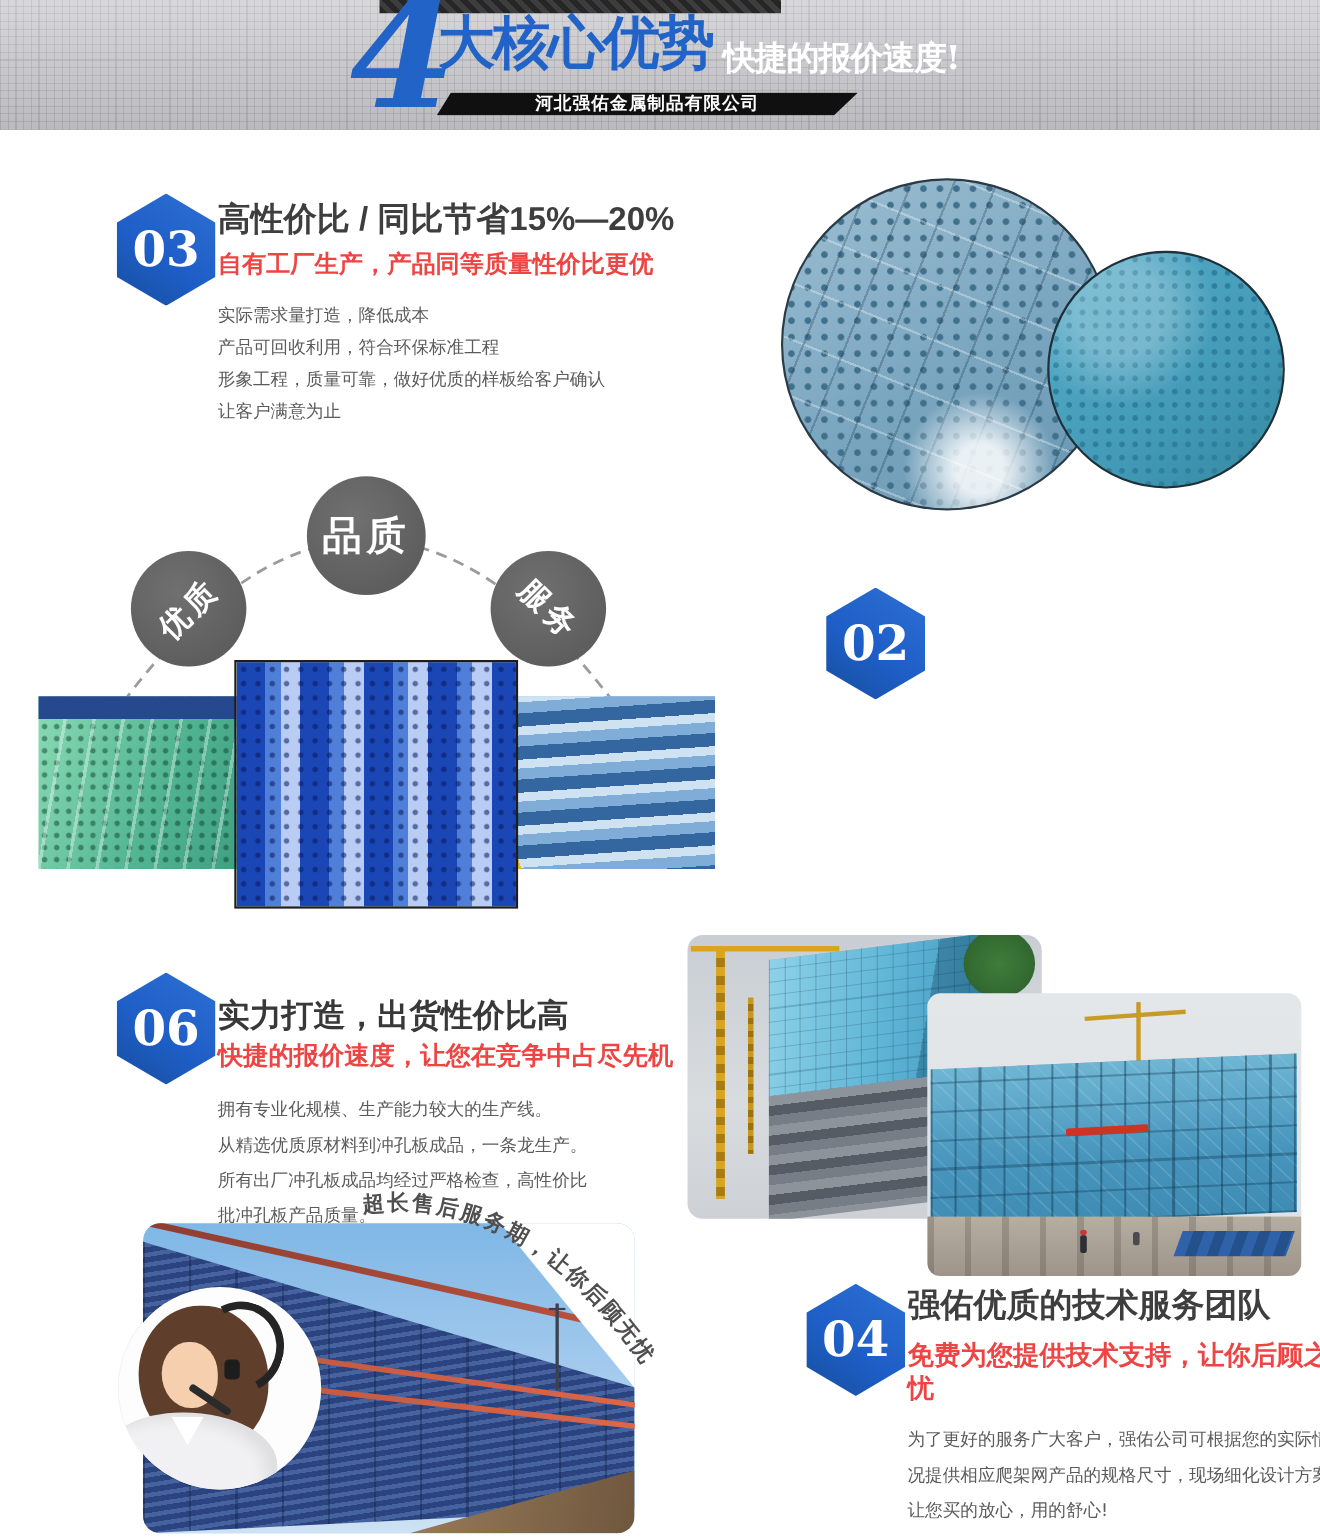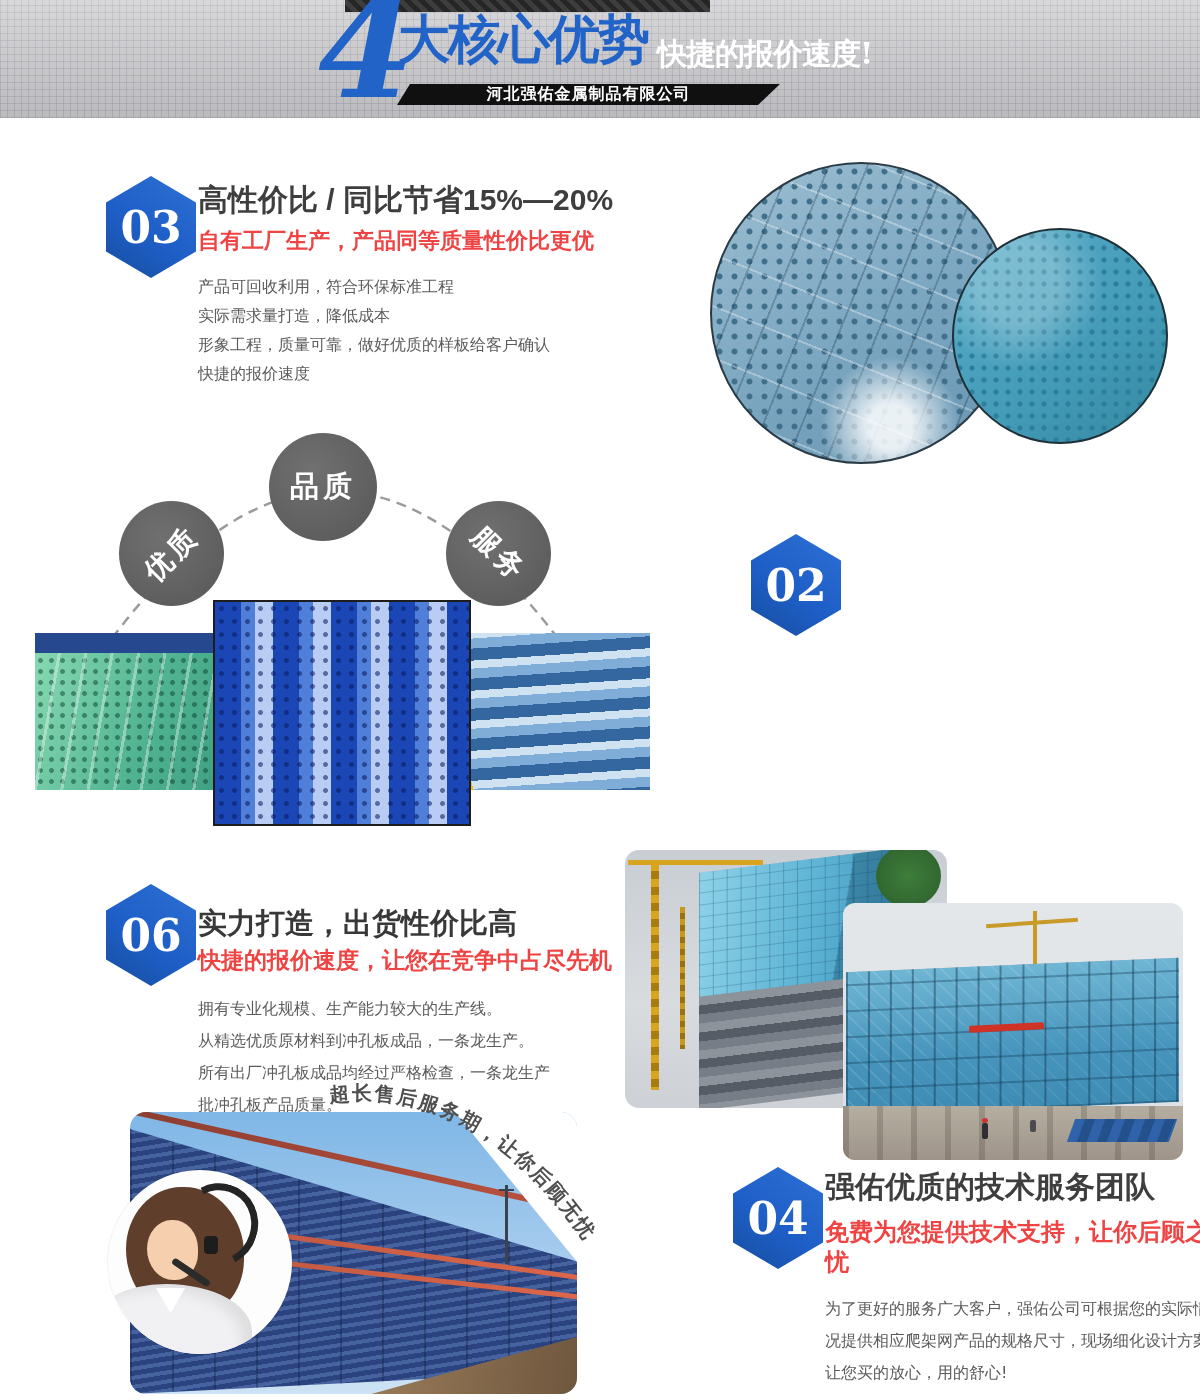--- a/index.html
+++ b/index.html
@@ -60,21 +60,21 @@
   .adv4 .sub{font-size:24px;margin-top:12px;}
   .adv4 .bodytxt{margin-top:16px;line-height:32px;}
 
   
   .arc-svg{position:absolute;left:0;top:0;pointer-events:none;}
   .gcirc{position:absolute;border-radius:50%;
        background:radial-gradient(circle at 40% 35%,#707070,#5c5c5c 80%);
        display:flex;align-items:center;justify-content:center;
        color:#fff;font-weight:bold;font-family:"DejaVu Sans","Liberation Sans",sans-serif;}
   .gcirc span{letter-spacing:4px;}
-  .c-quality{left:269px;top:433px;width:108px;height:108px;font-size:29px;}
+  .c-quality{left:279px;top:433px;width:108px;height:108px;font-size:36px;}
   .c-premium{left:119px;top:501px;width:105px;height:105px;font-size:28px;}
   .c-premium span{transform:rotate(-45deg);display:block;}
   .c-service{left:446px;top:501px;width:105px;height:105px;font-size:28px;}
   .c-service span{transform:rotate(45deg);display:block;}
 
   
   .pcirc{position:absolute;border-radius:50%;}
   .pcirc.big{left:710px;top:162px;width:298px;height:298px;border:2px solid #2a3b46;
      background:
        radial-gradient(circle at 60% 88%,rgba(255,255,255,.85) 0 7%,rgba(255,255,255,0) 22%),
@@ -230,41 +230,41 @@
 
   <div class="pcirc big"></div>
   <div class="pcirc small"></div>
 
   <section class="adv adv1">
     <div class="hex">03</div>
     <div class="txt">
       <h2 class="head sans">高性价比 / 同比节省15%—20%</h2>
       <h3 class="sub">自有工厂生产，产品同等质量性价比更优</h3>
       <div class="bodytxt">
+        <div>实际需求量打造，降低成本</div>
         <div>产品可回收利用，符合环保标准工程</div>
-        <div>实际需求量打造，降低成本</div>
         <div>形象工程，质量可靠，做好优质的样板给客户确认</div>
-        <div>快捷的报价速度</div>
+        <div>让客户满意为止</div>
       </div>
     </div>
   </section>
 
   <section class="adv adv2">
     <div class="hex">02</div>
   </section>
 
   <section class="adv adv3">
     <div class="hex">06</div>
     <div class="txt">
       <h2 class="head serif">实力打造，出货性价比高</h2>
       <h3 class="sub">快捷的报价速度，让您在竞争中占尽先机</h3>
       <div class="bodytxt">
         <div>拥有专业化规模、生产能力较大的生产线。</div>
         <div>从精选优质原材料到冲孔板成品，一条龙生产。</div>
-        <div>所有出厂冲孔板成品均经过严格检查，一条龙生产</div>
+        <div>所有出厂冲孔板成品均经过严格检查，高性价比</div>
         <div>批冲孔板产品质量。</div>
       </div>
     </div>
   </section>
 
   <section class="adv adv4">
     <div class="hex">04</div>
     <div class="txt">
       <h2 class="head sans">强佑优质的技术服务团队</h2>
       <h3 class="sub">免费为您提供技术支持，让你后顾之忧</h3>

